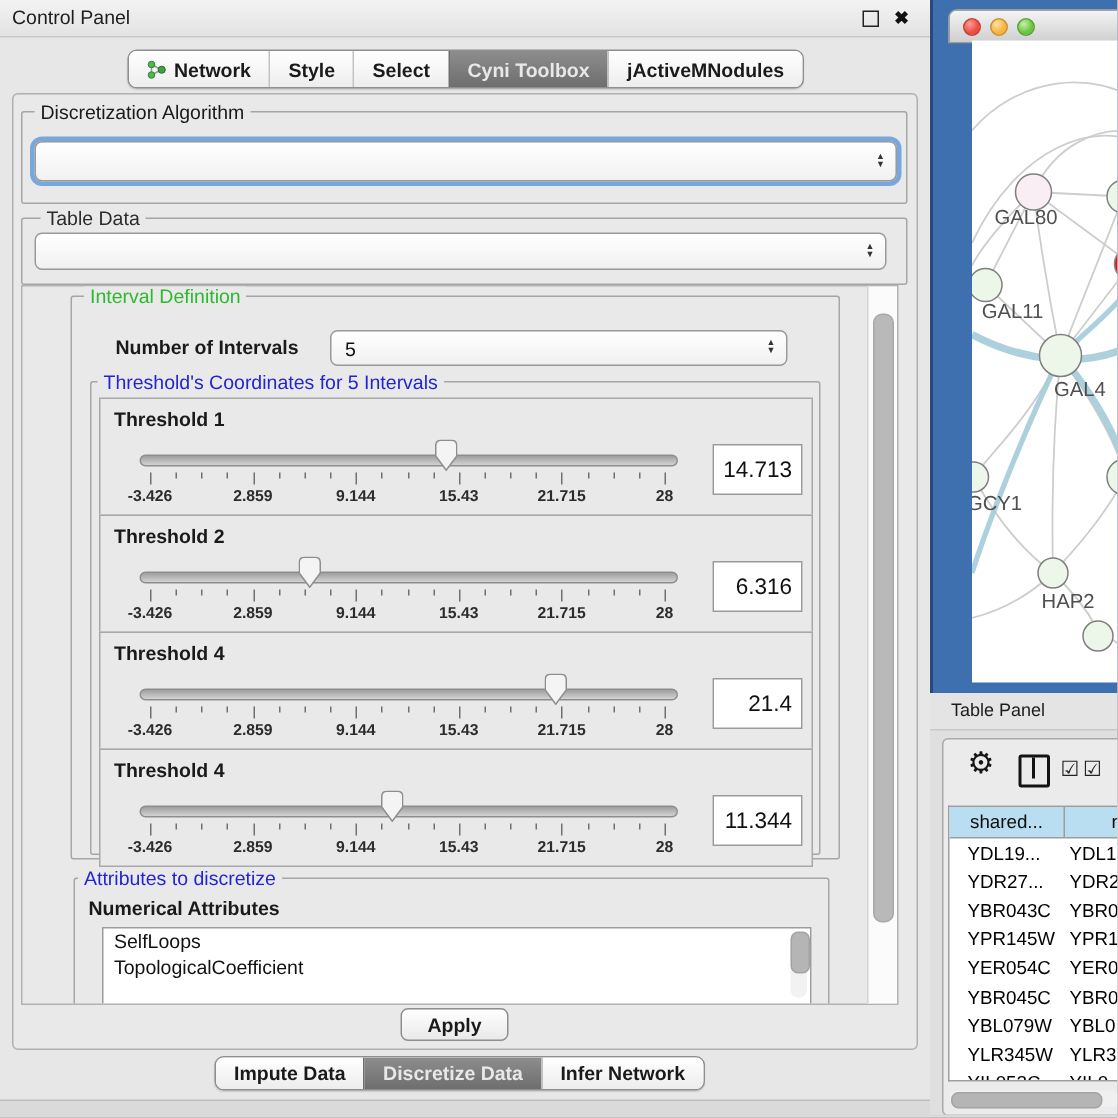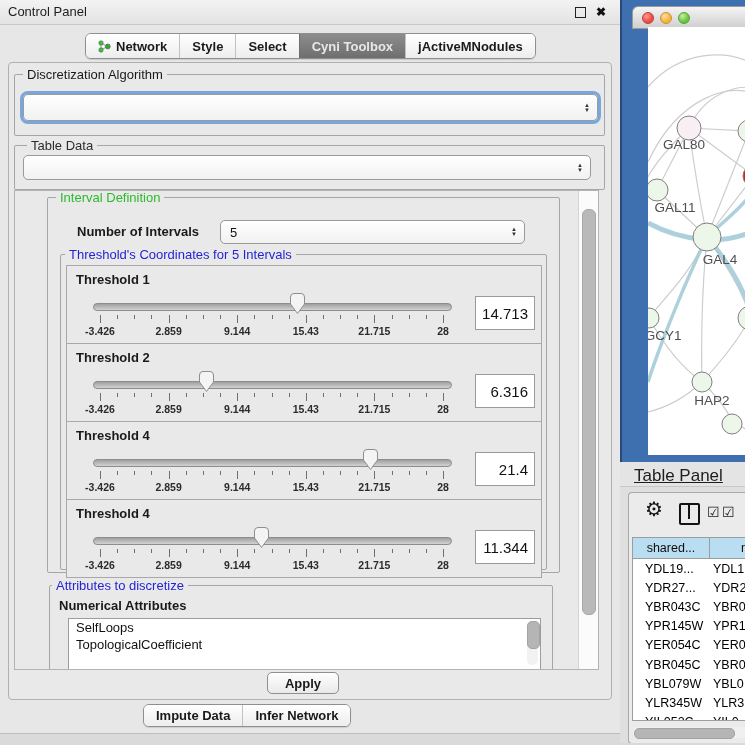--- a/index.html
+++ b/index.html
@@ -89,21 +89,21 @@
                 border-radius:6px 0 0 0;}
   .light{position:absolute;top:5px;width:10px;height:10px;border-radius:50%;}
   #light-red{left:9px;background:radial-gradient(circle at 35% 30%,#ff9b94,#ee4b42 60%);border:1px solid #c23b34;}
   #light-yellow{left:27px;background:radial-gradient(circle at 35% 30%,#ffe1a0,#f5b33e 60%);border:1px solid #cd8f2e;}
   #light-green{left:45px;background:radial-gradient(circle at 35% 30%,#c7f0a8,#6cc440 60%);border:1px solid #56a234;}
   #net-canvas{position:absolute;left:28px;top:27px;width:113px;height:428px;background:#fff;}
 
   #table-panel-region{position:absolute;left:620px;top:462px;width:125px;height:283px;background:#dfdfdf;}
   #tp-header{position:absolute;left:0;top:0;width:125px;height:24px;background:#e4e4e4;
              border-bottom:1px solid #c8c8c8;}
-  #tp-header .t{position:absolute;left:14px;top:4px;font-size:17px;color:#1d1d1d;text-decoration:underline;}
+  #tp-header .t{position:absolute;left:14px;top:4px;font-size:12px;color:#1d1d1d;}
   #tp-box{position:absolute;left:8px;top:30px;width:120px;height:250px;background:#ebebeb;
           border:1px solid #a9a9a9;border-radius:4px 0 0 4px;border-right:none;}
   .gear{position:absolute;left:16px;top:6px;font-size:20px;line-height:20px;color:#161616;cursor:default;}
   #col-icn{position:absolute;left:50px;top:10px;width:17px;height:18px;border:2px solid #131313;
            border-radius:2px;}
   #col-icn:before{content:"";position:absolute;left:7px;top:0;width:2px;height:14px;background:#131313;}
   .chk{position:absolute;top:11px;font-size:14px;color:#222;cursor:default;}
   #tp-table{position:absolute;left:3px;top:44px;width:117px;height:182px;background:#fff;
             border:1px solid #9d9d9d;border-right:none;overflow:hidden;}
   #tp-head-row{display:flex;height:20px;border-bottom:1px solid #9d9d9d;}
@@ -379,20 +379,23 @@
       </div>
 
       <div class="push-btn" style="left:258px;top:609px;width:70px;height:20px;">
         <span>Apply</span>
       </div>
     </div>
 
     <div class="seg-wrap" style="left:143px;top:704px;">
       <div class="seg" style="height:21px;">
           <span>Impute Data</span>
+        </div>
+      <div class="seg selected" style="height:21px;">
+          <span>Discretize Data</span>
         </div>
       <div class="seg" style="height:21px;">
           <span>Infer Network</span>
         </div>
     </div>
 
     <div id="bottom-line"></div>
     <div id="bottom-strip"></div>
   </div>
 

